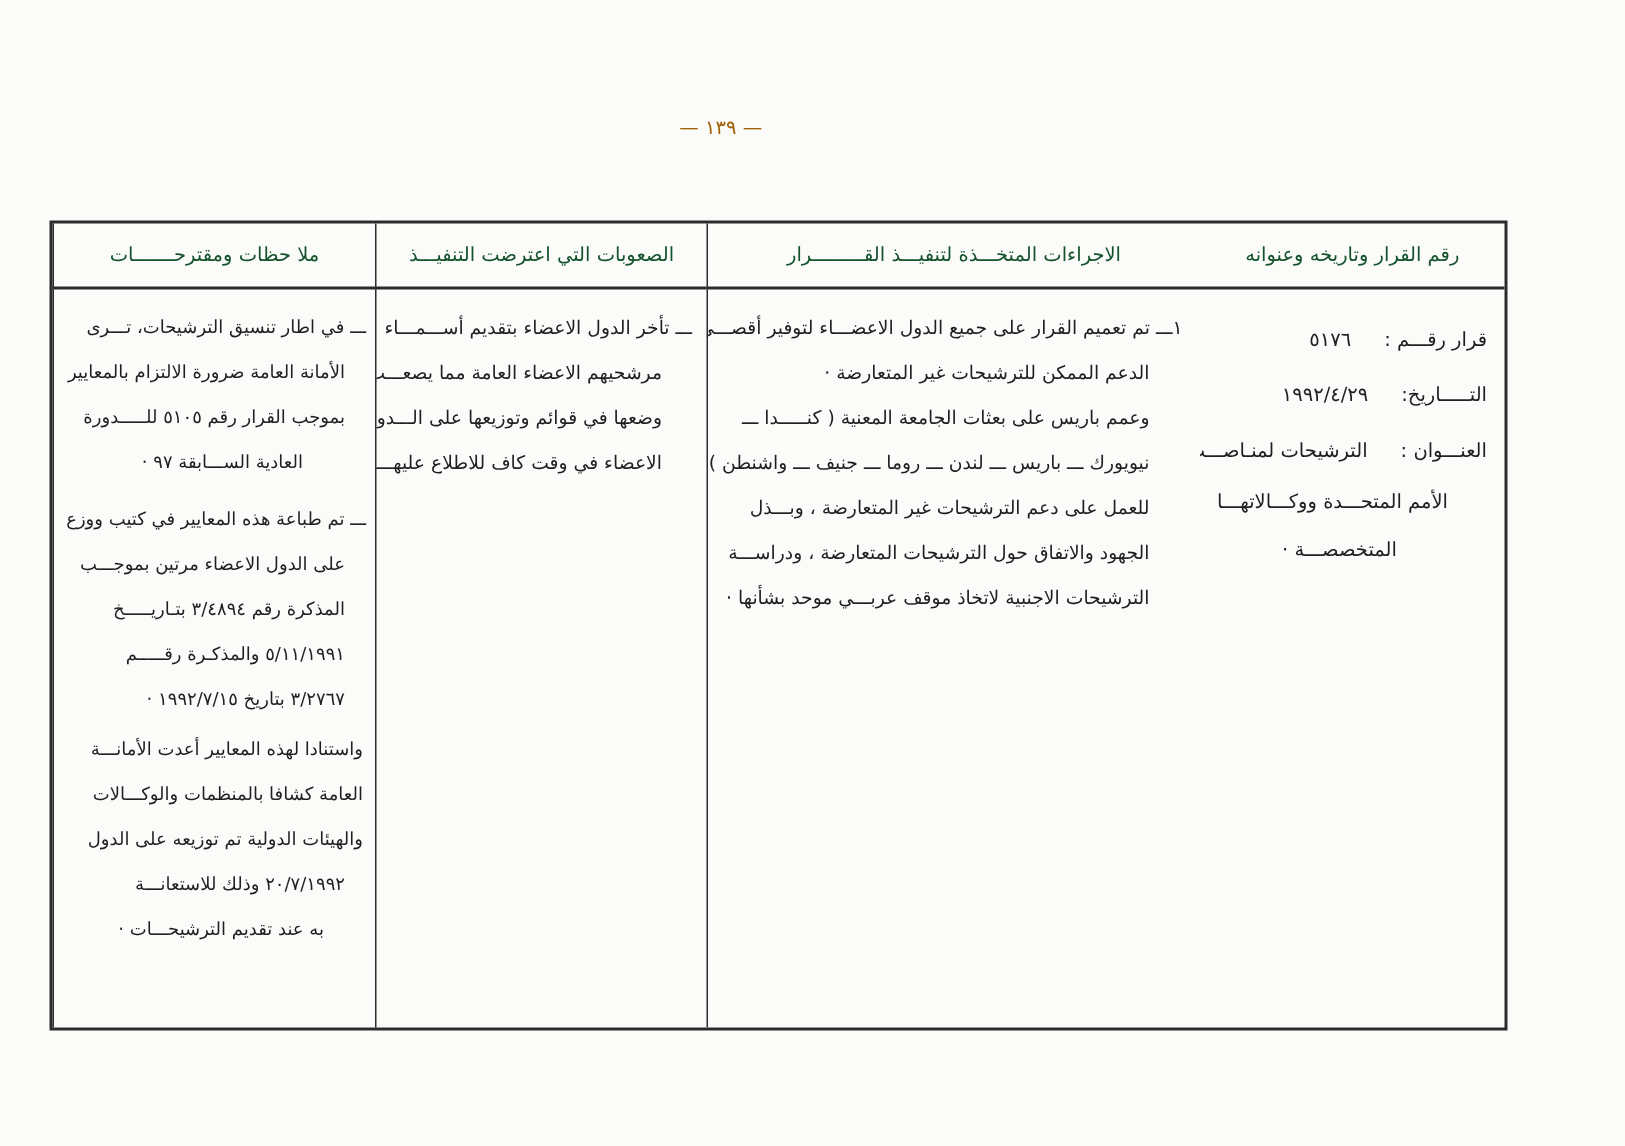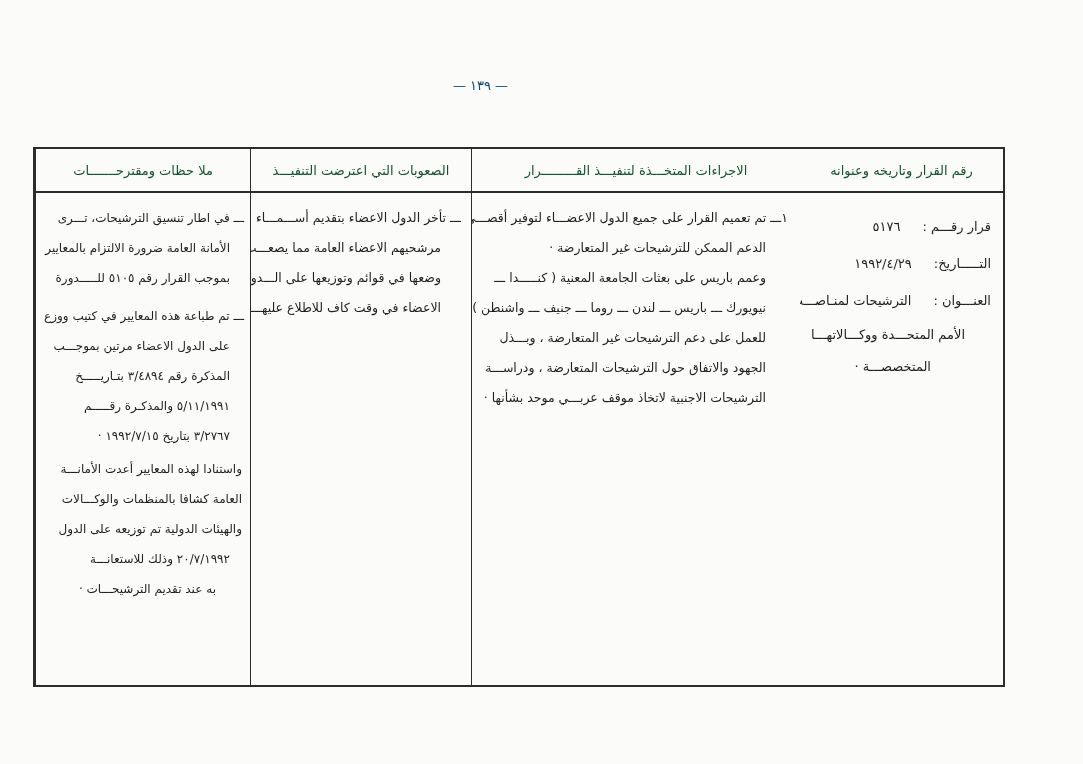--- a/index.html
+++ b/index.html
@@ -7,21 +7,21 @@
     position:relative;
     width:1083px;height:764px;
     background:#fbfbf9;
     font-family:"DejaVu Sans",sans-serif;
     color:#1f1f1f;
     direction:rtl;
     overflow:hidden;
   }
   .pagenum{
     position:absolute;top:78px;left:0;width:961px;
-    text-align:center;font-size:13px;letter-spacing:1px;color:#0c4a6e;
+    text-align:center;font-size:13px;letter-spacing:1px;color:#a16207;
   }
   .doc-table{
     position:absolute;top:147px;left:33px;
     width:972px;height:540px;
     border:2px solid #2c2c2c;
     display:grid;
     grid-template-columns:203px 329px 221px 1fr;
     grid-template-rows:44px 1fr;
     direction:rtl;
     background:#fbfbf9;
@@ -111,20 +111,21 @@
       <div class="ln">مرشحيهم الاعضاء العامة مما يصعـــب</div>
       <div class="ln">وضعها في قوائم وتوزيعها على الـــدول</div>
       <div class="ln">الاعضاء في وقت كاف للاطلاع عليهـــا ·</div>
     </div>
 
     <div class="cell bd notes-bd sep">
       <div>
         <div class="ln first">ـــ  في اطار تنسيق الترشيحات، تـــرى</div>
         <div class="ln">الأمانة العامة ضرورة الالتزام بالمعايير</div>
         <div class="ln">بموجب القرار رقم ٥١٠٥ للـــــدورة</div>
+        <div class="ln centerish">العادية الســـابقة ٩٧ ·</div>
       </div>
       <div class="blockgap">
         <div class="ln first">ـــ  تم طباعة هذه المعايير في كتيب ووزع</div>
         <div class="ln">على الدول الاعضاء مرتين بموجـــب</div>
         <div class="ln">المذكرة رقم ٣/٤٨٩٤ بتـاريـــــخ</div>
         <div class="ln">٥/١١/١٩٩١ والمذكـرة رقـــــم</div>
         <div class="ln">٣/٢٧٦٧ بتاريخ ١٩٩٢/٧/١٥ ·</div>
       </div>
       <div class="blockgap2">
         <div class="ln flush">واستنادا لهذه المعايير أعدت الأمانـــة</div>

